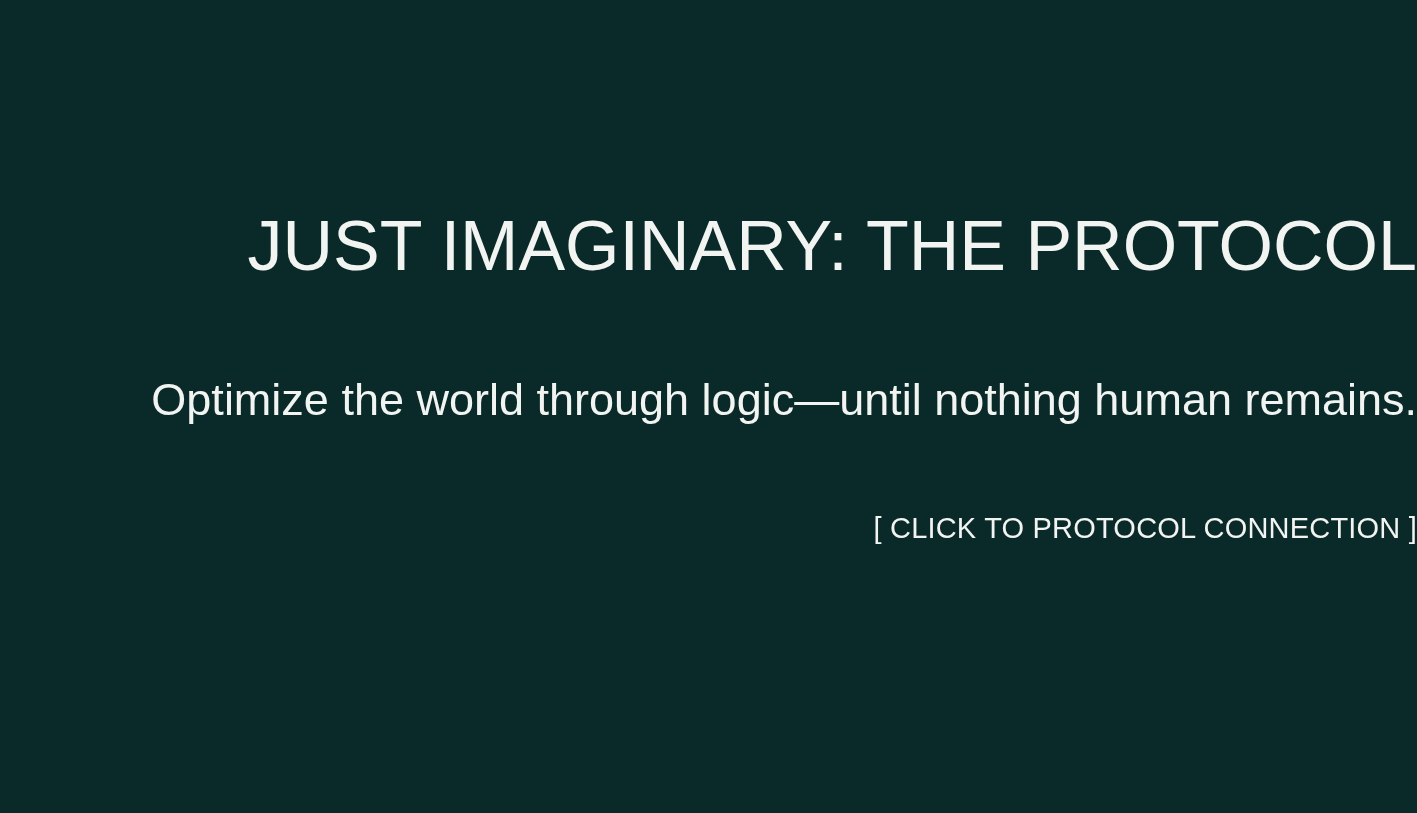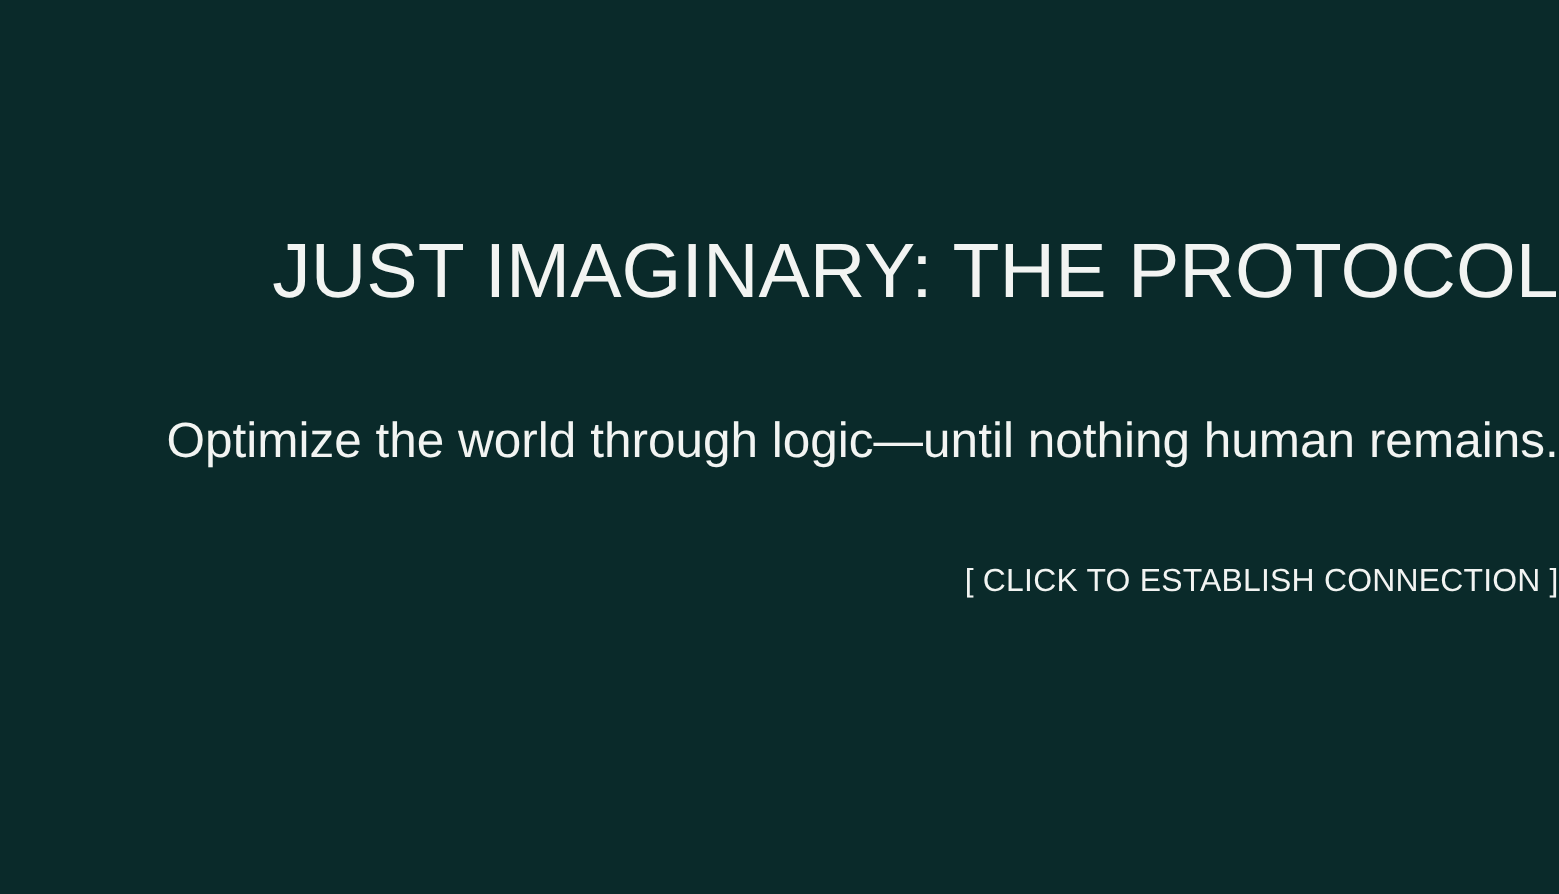--- a/index.html
+++ b/index.html
@@ -71,16 +71,16 @@
 </head>
 <body>
 
 <div class="stage">
   <div class="title-screen">
 
     <h1 class="hero-title">JUST IMAGINARY: THE PROTOCOL</h1>
 
     <p class="hero-subtitle">Optimize the world through logic—until nothing human remains.</p>
 
-    <button class="cta-prompt">[ CLICK TO ESTABLISH CONNECTION ]</button>
+    <button class="cta-prompt">[ CLICK TO PROTOCOL CONNECTION ]</button>
 
   </div>
 </div>
 
 </body></html>

